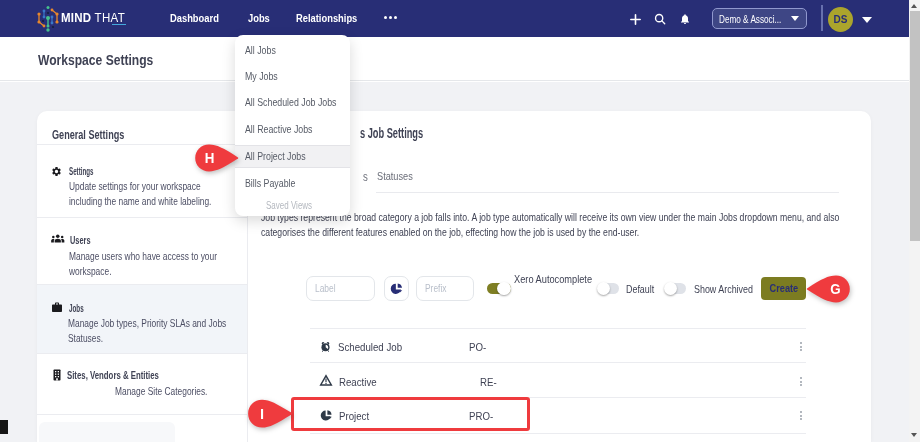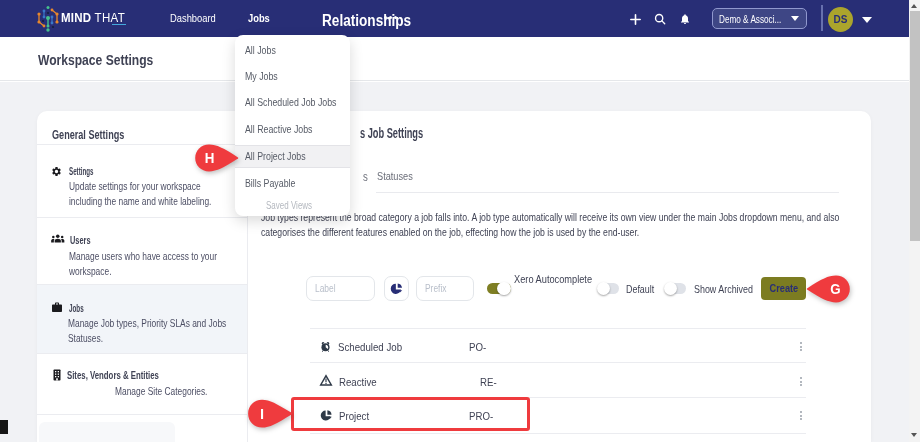--- a/index.html
+++ b/index.html
@@ -42,23 +42,23 @@
     <circle cx="13" cy="25" r="1.7" fill="#46c18e"></circle>
 
     <circle cx="13" cy="8" r="1.1" fill="#13203f"></circle>
       <circle cx="8" cy="16" r="1.1" fill="#13203f"></circle>
       <circle cx="18" cy="22" r="1.1" fill="#13203f"></circle>
   </g>
 </svg>
 <div class="abs" style="left:61px;top:11px;color:#fff;font-size:12.5px;font-weight:bold;letter-spacing:.2px;"><span class="sx" style="transform:scaleX(.92)">MIND <span style="font-weight:normal;letter-spacing:.4px;">THAT</span></span></div>
 <div class="abs" style="left:112px;top:23.5px;width:13.5px;height:1.6px;background:#45a8dc;"></div>
 
-<div class="abs" style="left:170px;top:12px;width:100px;color:#fff;font-size:11px;font-weight:normal;"><span class="sx" style="transform:scaleX(.85)">Dashboard</span></div>
+<div class="abs" style="left:170px;top:12px;width:100px;color:#fff;font-size:11px;font-weight:bold;"><span class="sx" style="transform:scaleX(.85)">Dashboard</span></div>
 <div class="abs" style="left:248px;top:12px;color:#fff;font-size:11px;font-weight:bold;"><span class="sx" style="transform:scaleX(.85)">Jobs</span></div>
-<div class="abs" style="left:296px;top:12px;color:#fff;font-size:16px;font-weight:bold;margin-left:26px;"><span class="sx" style="transform:scaleX(.85)">Relationships</span></div>
+<div class="abs" style="left:296px;top:12px;color:#fff;font-size:11px;font-weight:bold;"><span class="sx" style="transform:scaleX(.85)">Relationships</span></div>
 <div class="abs" style="left:384px;top:16px;font-size:0;line-height:0;">
   <span style="display:inline-block;width:3px;height:3px;border-radius:50%;background:#fff;margin-right:2px;"></span><span style="display:inline-block;width:3px;height:3px;border-radius:50%;background:#fff;margin-right:2px;"></span><span style="display:inline-block;width:3px;height:3px;border-radius:50%;background:#fff;"></span>
 </div>
 
 <svg class="abs" style="left:630px;top:14px;" width="11" height="11" viewBox="0 0 13 13">
     <path d="M6.5 1 V12 M1 6.5 H12" stroke="#fff" stroke-width="1.9" stroke-linecap="round"></path>
   </svg>
 <svg class="abs" style="left:653.5px;top:13px;" width="12" height="12" viewBox="0 0 14 14">
     <circle cx="6" cy="6" r="4.2" stroke="#fff" stroke-width="1.6" fill="none"></circle>
     <path d="M9.2 9.2 L12.5 12.5" stroke="#fff" stroke-width="1.6" stroke-linecap="round"></path>

